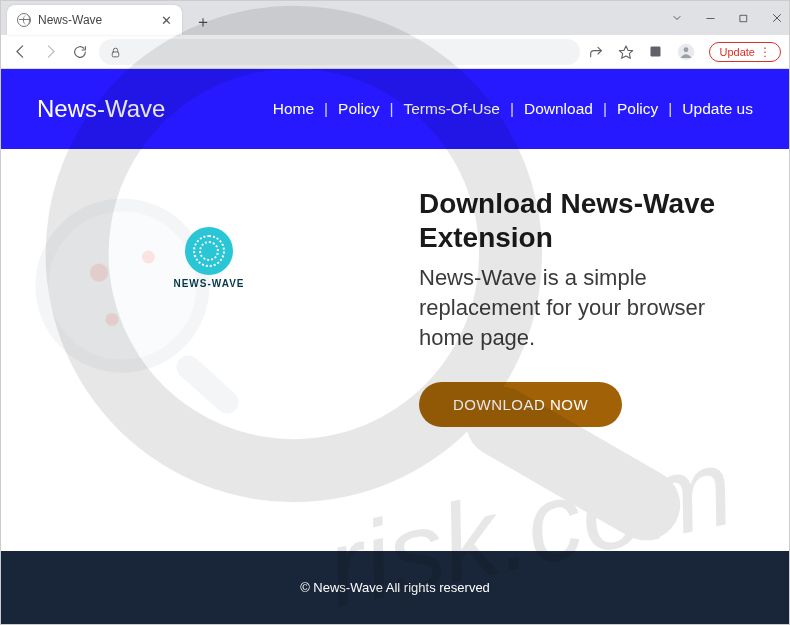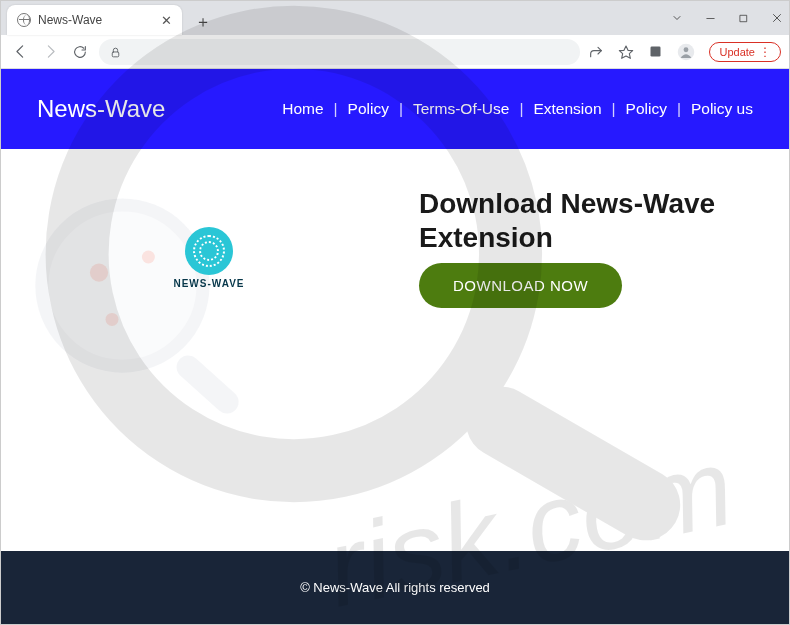--- a/index.html
+++ b/index.html
@@ -41,21 +41,21 @@
   .magnifier { position:absolute; top:-8px; left:-18px; opacity:.35;}
   .logo-badge { position:relative; z-index:2; text-align:center; }
   .logo-badge .circle { width:48px; height:48px; border-radius:50%; background:#2ac6d6; margin:0 auto 3px; position:relative; overflow:hidden;}
   .logo-badge .circle::before { content:""; position:absolute; inset:8px; border:2.5px solid #fff; border-radius:50%; border-style:dotted;}
   .logo-badge .circle::after { content:""; position:absolute; inset:14px; border:2.5px solid #fff; border-radius:50%; border-style:dotted;}
   .logo-badge .lbl { font-size:10px; letter-spacing:1px; font-weight:700; color:#07374a;}
   .right { flex:1; }
   .right h1 { font-size:28px; font-weight:700; color:#1a1a1a; line-height:1.22; margin-bottom:8px;}
   .right .sub { font-size:22px; color:#3b3b3b; line-height:1.35; margin-bottom:30px;}
   .right .legal { font-size:13.5px; color:#7a7f85; line-height:1.55; margin-bottom:22px; max-width:340px;}
-  .dl-btn { display:inline-block; background:#4d7c0f; color:#fff; border:none; font-size:15px; letter-spacing:.5px; padding:14px 34px; border-radius:26px; cursor:pointer;}
+  .dl-btn { display:inline-block; background:#a16207; color:#fff; border:none; font-size:15px; letter-spacing:.5px; padding:14px 34px; border-radius:26px; cursor:pointer;}
   
   .footer { background:#192538; color:#fff; font-size:13px; text-align:center; padding:29px 0;}
   
   .stroke { fill:none; stroke:currentColor; stroke-width:1.7; stroke-linecap:round; stroke-linejoin:round;}
 </style>
 </head>
 <body>
 
 <div class="outer">
 
@@ -158,25 +158,25 @@
   <div class="page">
     <div class="bluebar">
       <div class="brand">News-Wave</div>
       <div class="menu">
         <a>Home</a>
           <span class="sep">|</span>
         <a>Policy</a>
           <span class="sep">|</span>
         <a>Terms-Of-Use</a>
           <span class="sep">|</span>
-        <a>Extension</a>
+        <a>Download</a>
           <span class="sep">|</span>
         <a>Policy</a>
           <span class="sep">|</span>
-        <a>Policy us</a>
+        <a>Update us</a>
       </div>
     </div>
 
     <div class="content">
       <div class="left">
         <svg class="magnifier" width="260" height="260" viewBox="0 0 200 200">
           <circle cx="78" cy="82" r="62" fill="#f2f4f7"></circle>
           <circle cx="78" cy="82" r="62" fill="none" stroke="#e1e4ea" stroke-width="10"></circle>
           <circle cx="60" cy="72" r="7" fill="#f3b1a7"></circle>
           <circle cx="98" cy="60" r="5" fill="#f3b1a7"></circle>
@@ -184,20 +184,21 @@
           <rect x="128" y="132" width="58" height="18" rx="9" fill="#e1e4ea" transform="rotate(42 128 132)"></rect>
         </svg>
         <div class="logo-badge">
           <div class="circle"></div>
           <div class="lbl">NEWS-WAVE</div>
         </div>
       </div>
 
       <div class="right">
         <h1>Download News-Wave Extension</h1>
+        <p class="sub">News-Wave is a simple replacement for your browser home page.</p>
         <button class="dl-btn">DOWNLOAD NOW</button>
       </div>
     </div>
 
     <div class="footer">
       <span>© News-Wave All rights reserved</span>
     </div>
   </div>
 
 </div>

